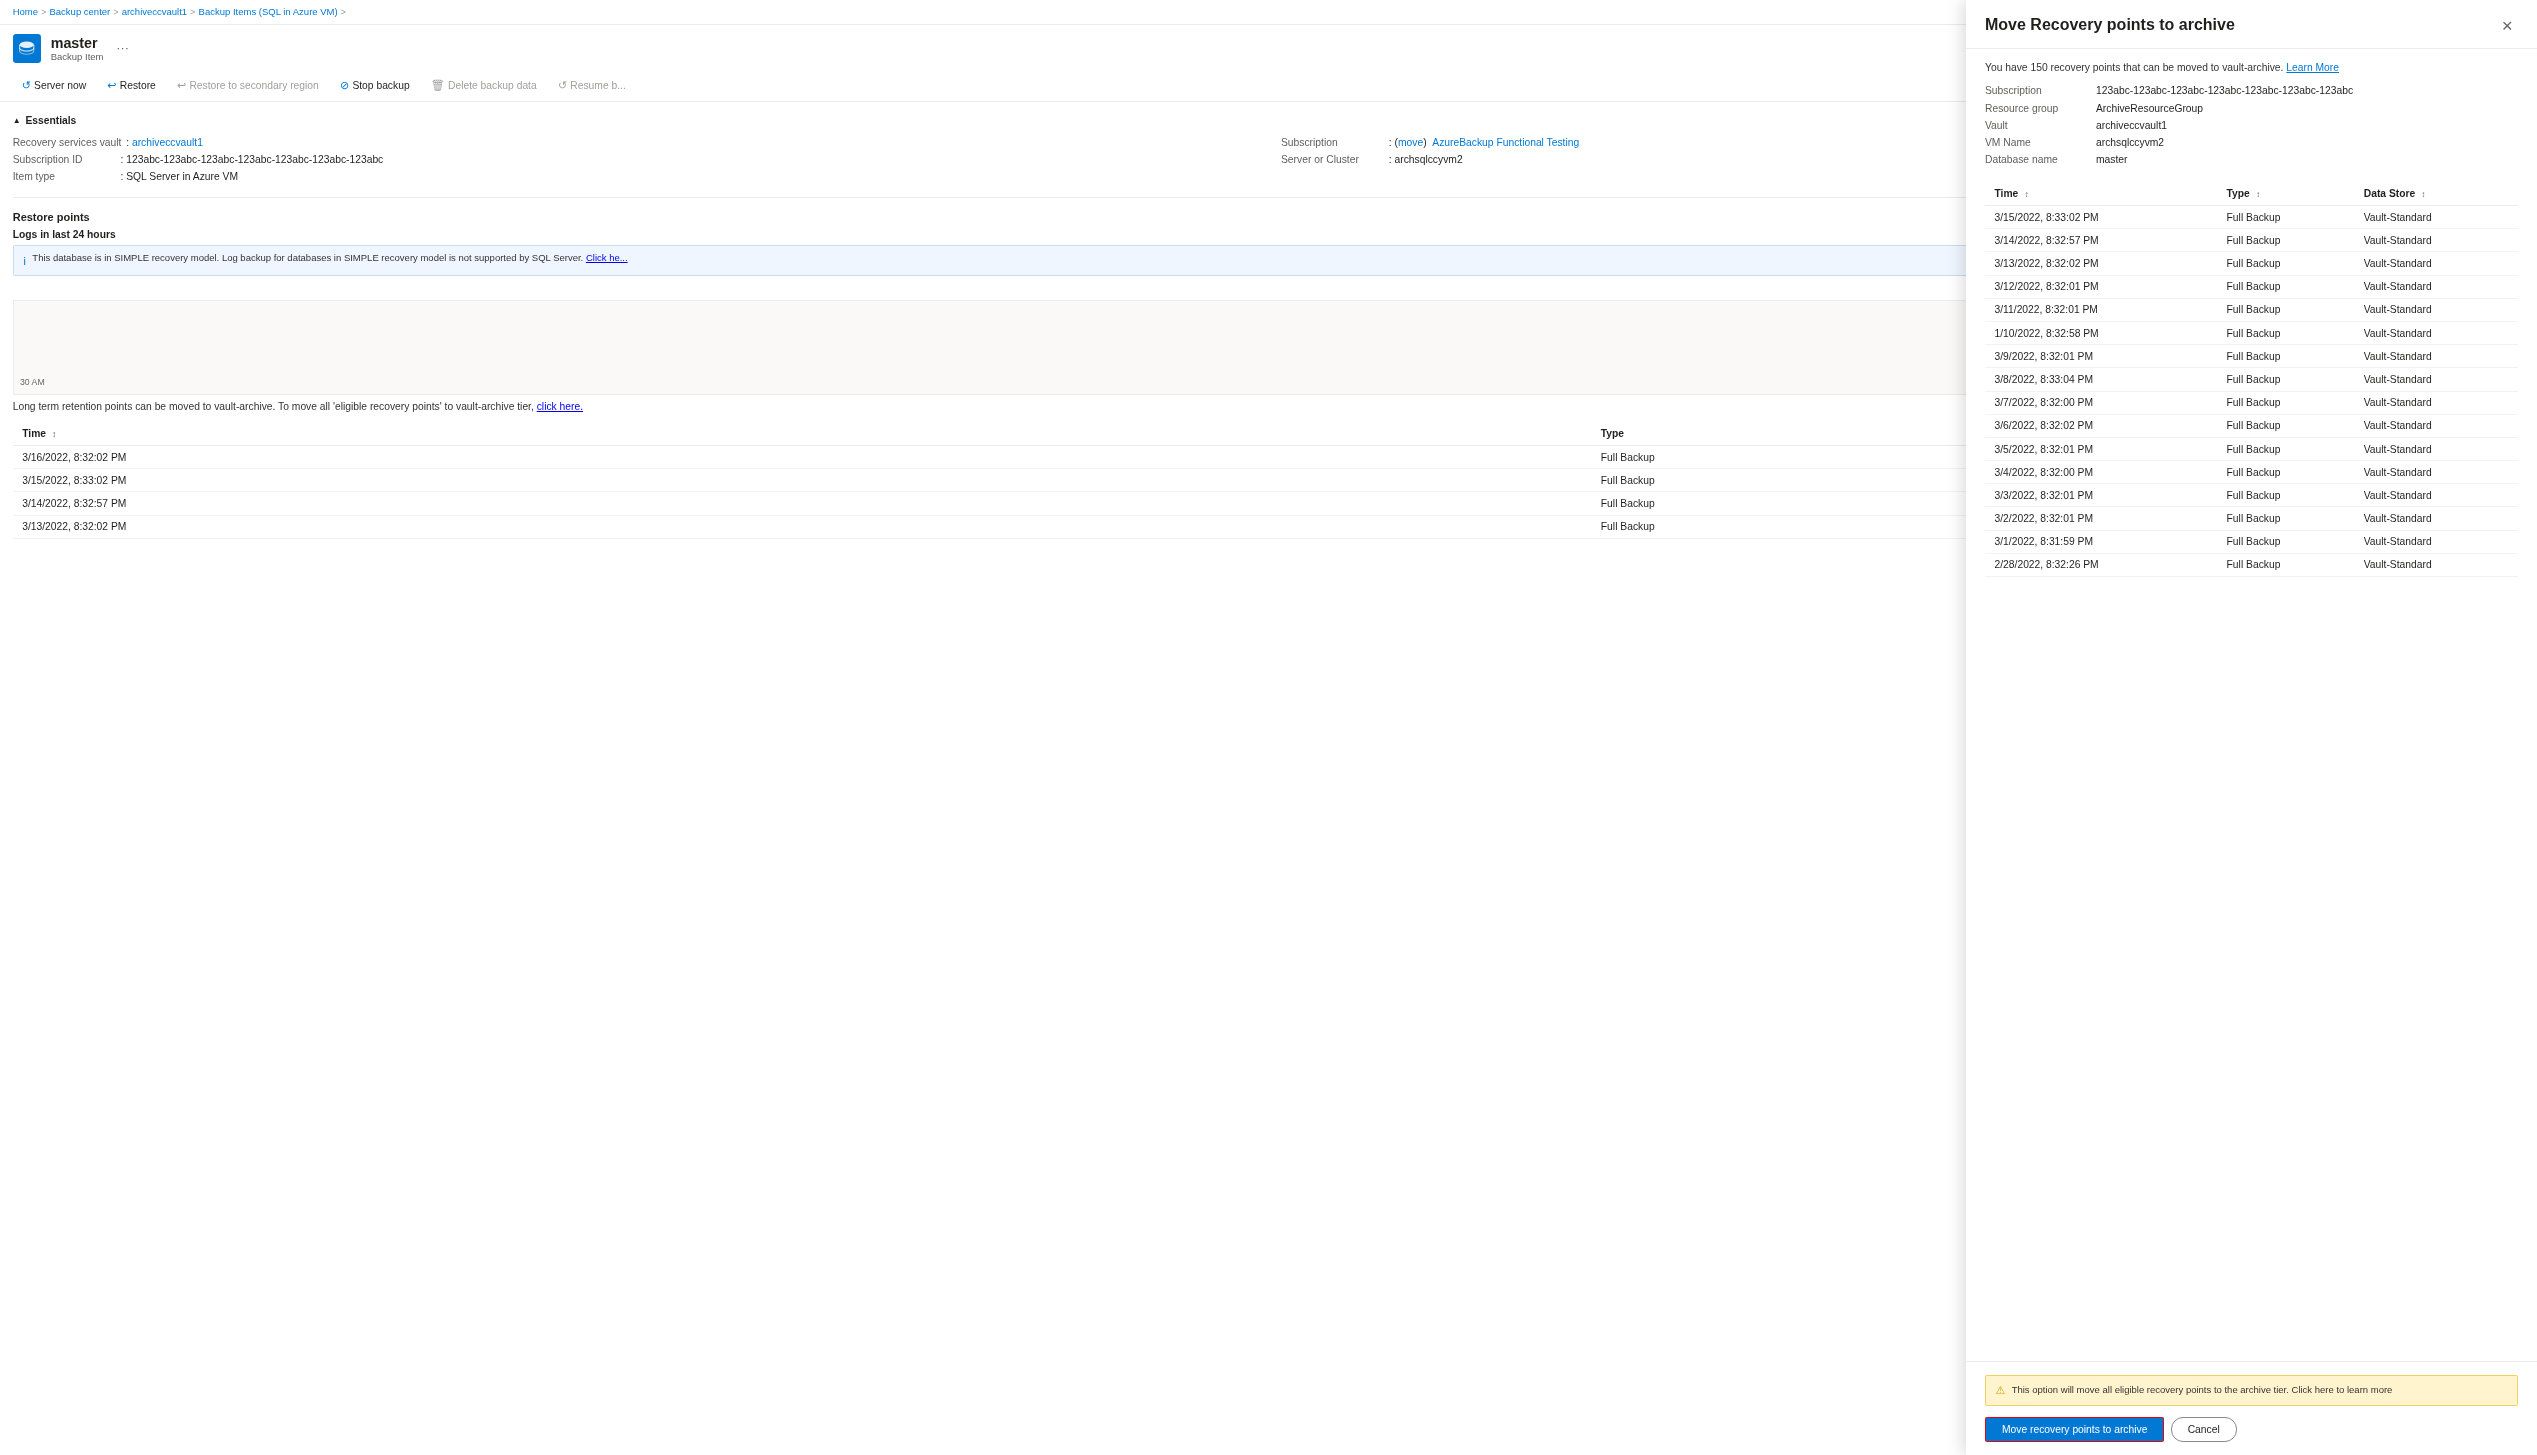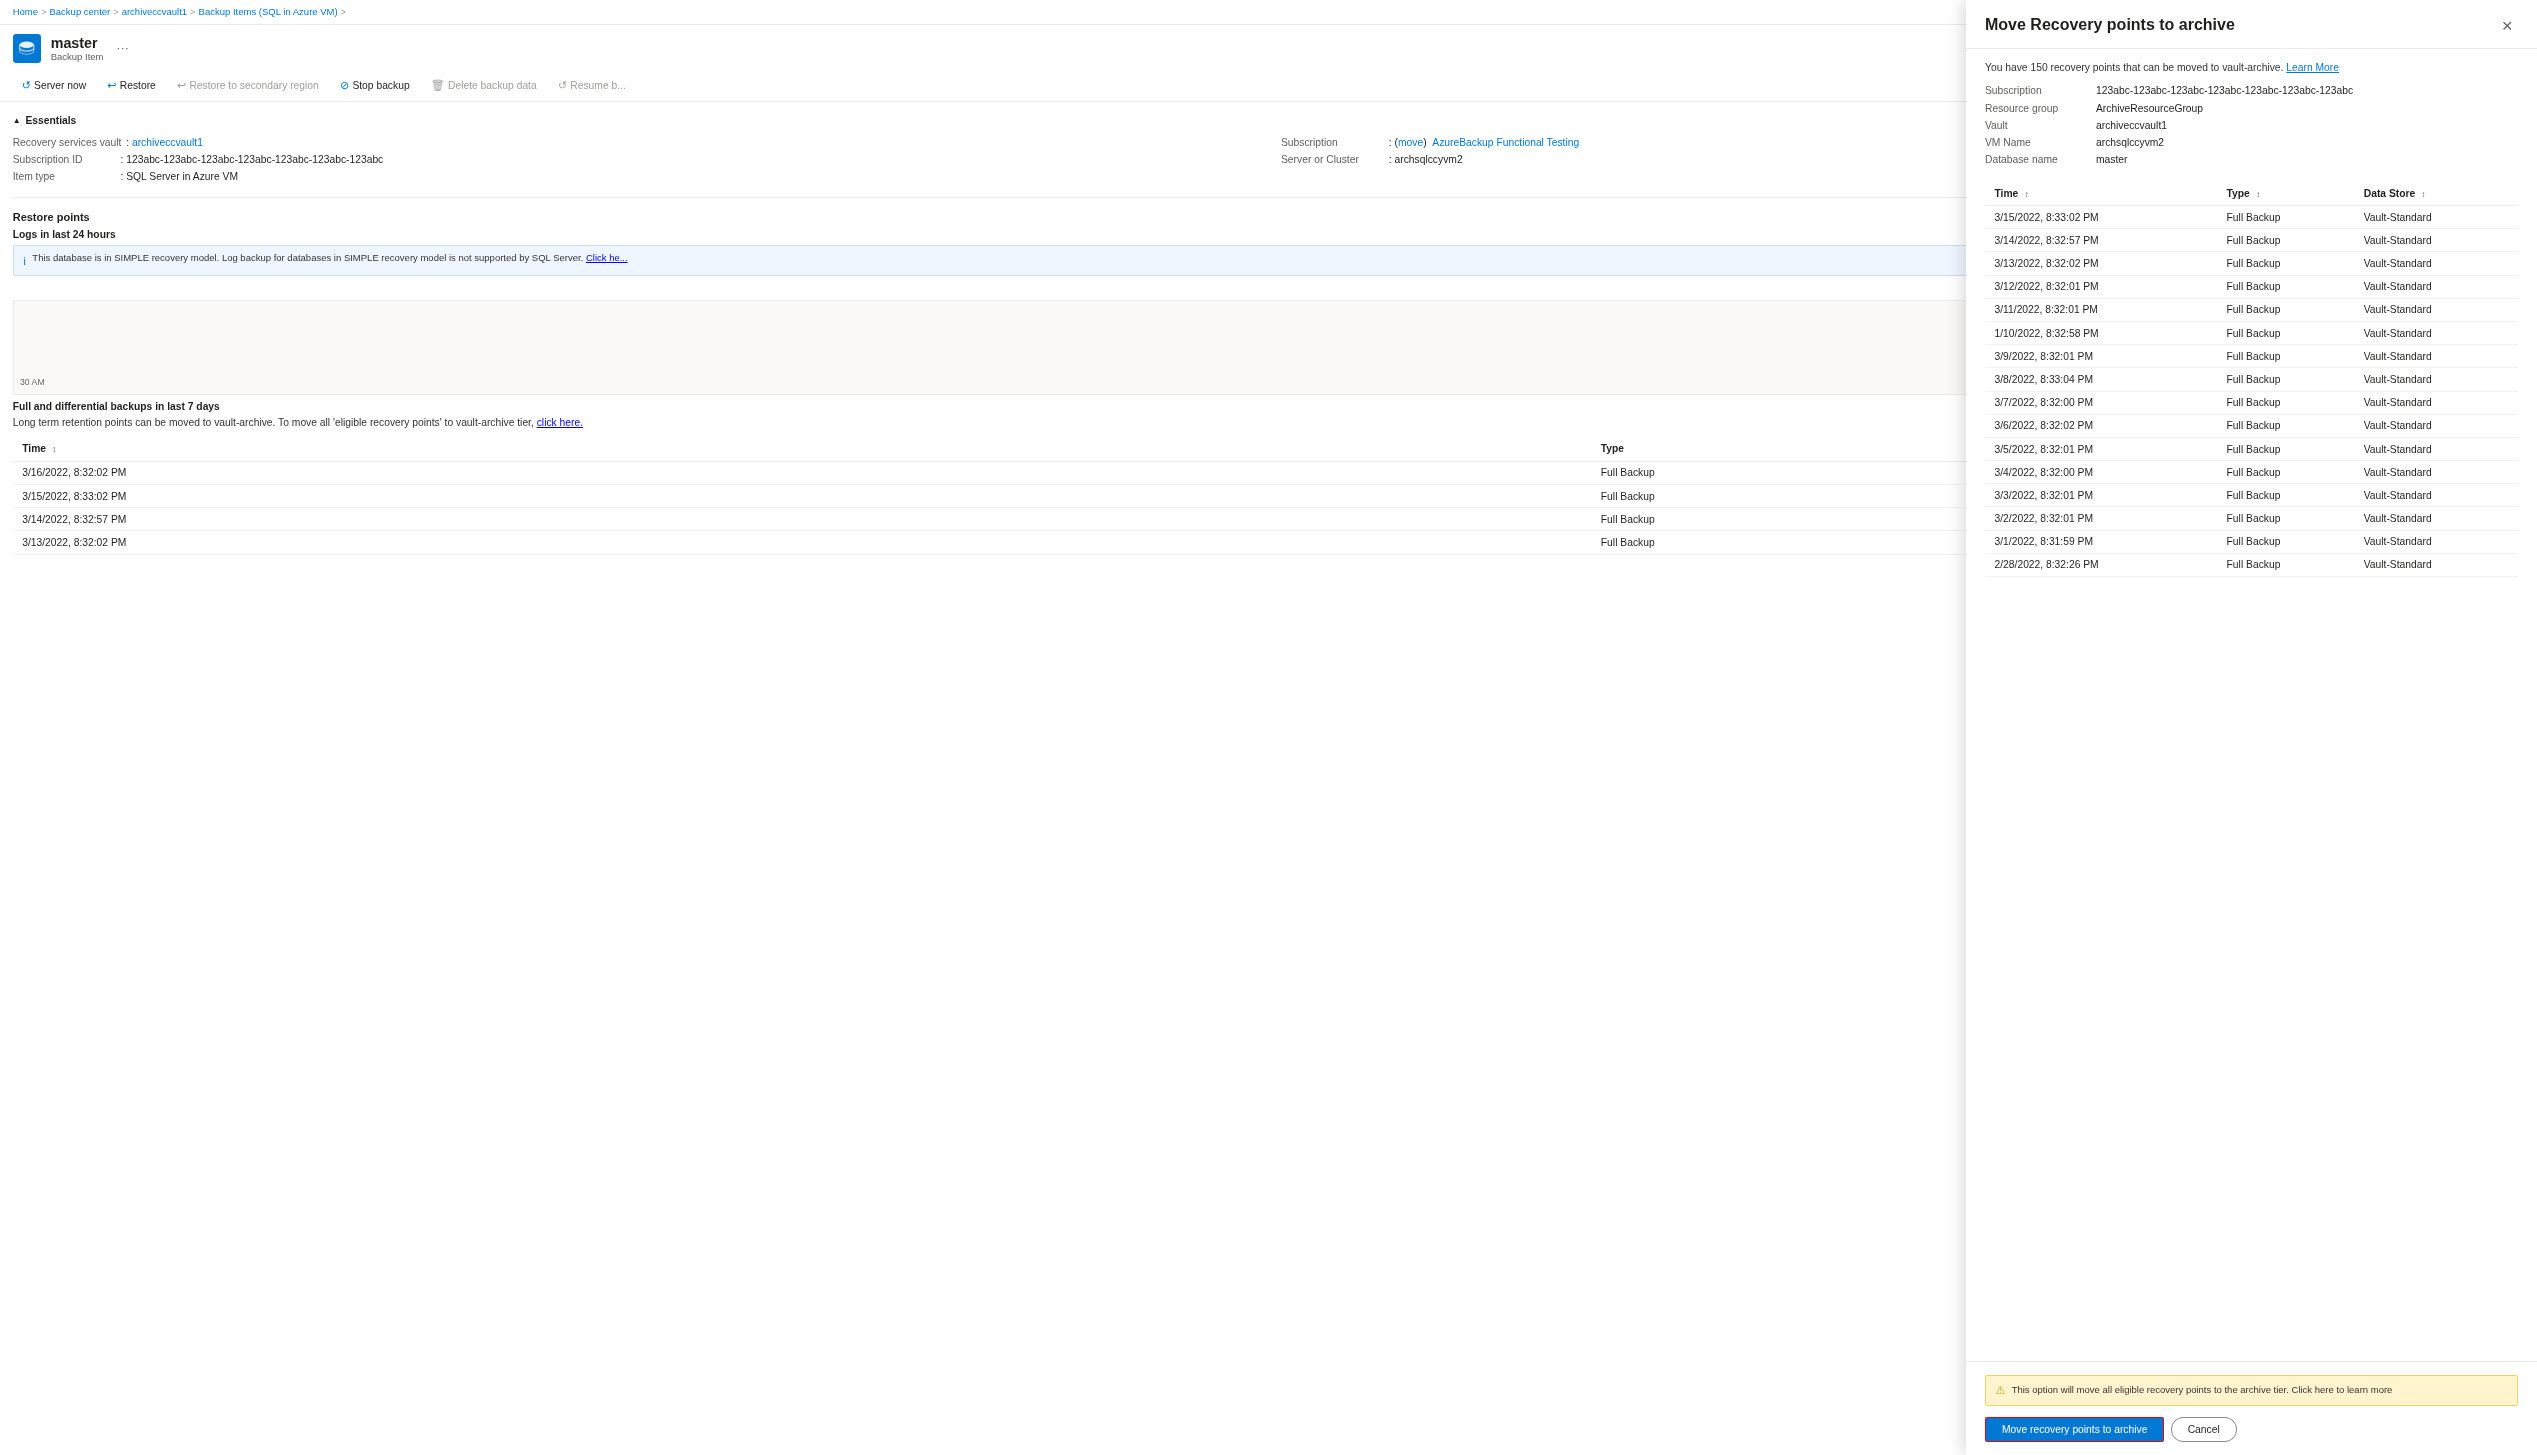--- a/index.html
+++ b/index.html
@@ -193,21 +193,20 @@
         <span>This database is in SIMPLE recovery model. Log backup for databases in SIMPLE recovery model is not supported by SQL Server.</span>
         <a href="#">Click he...</a>
       </span>
     </div>
 
     <div class="chart-area">
       <span class="chart-label">30 AM</span>
     </div>
 
 
-    <div class="section-subtitle">Full and differential backups in last 7 days</div>
     <p style="font-size:10.3px; margin-bottom:9.5px;">
       <span>Long term retention points can be moved to vault-archive. To move all 'eligible recovery points' to vault-archive tier,</span>
       <a href="#">click here.</a>
     </p>
 
     <div class="table-container">
       <table>
         <thead>
           <tr>
             <th>Time <span class="sort-icon">↕</span></th>

